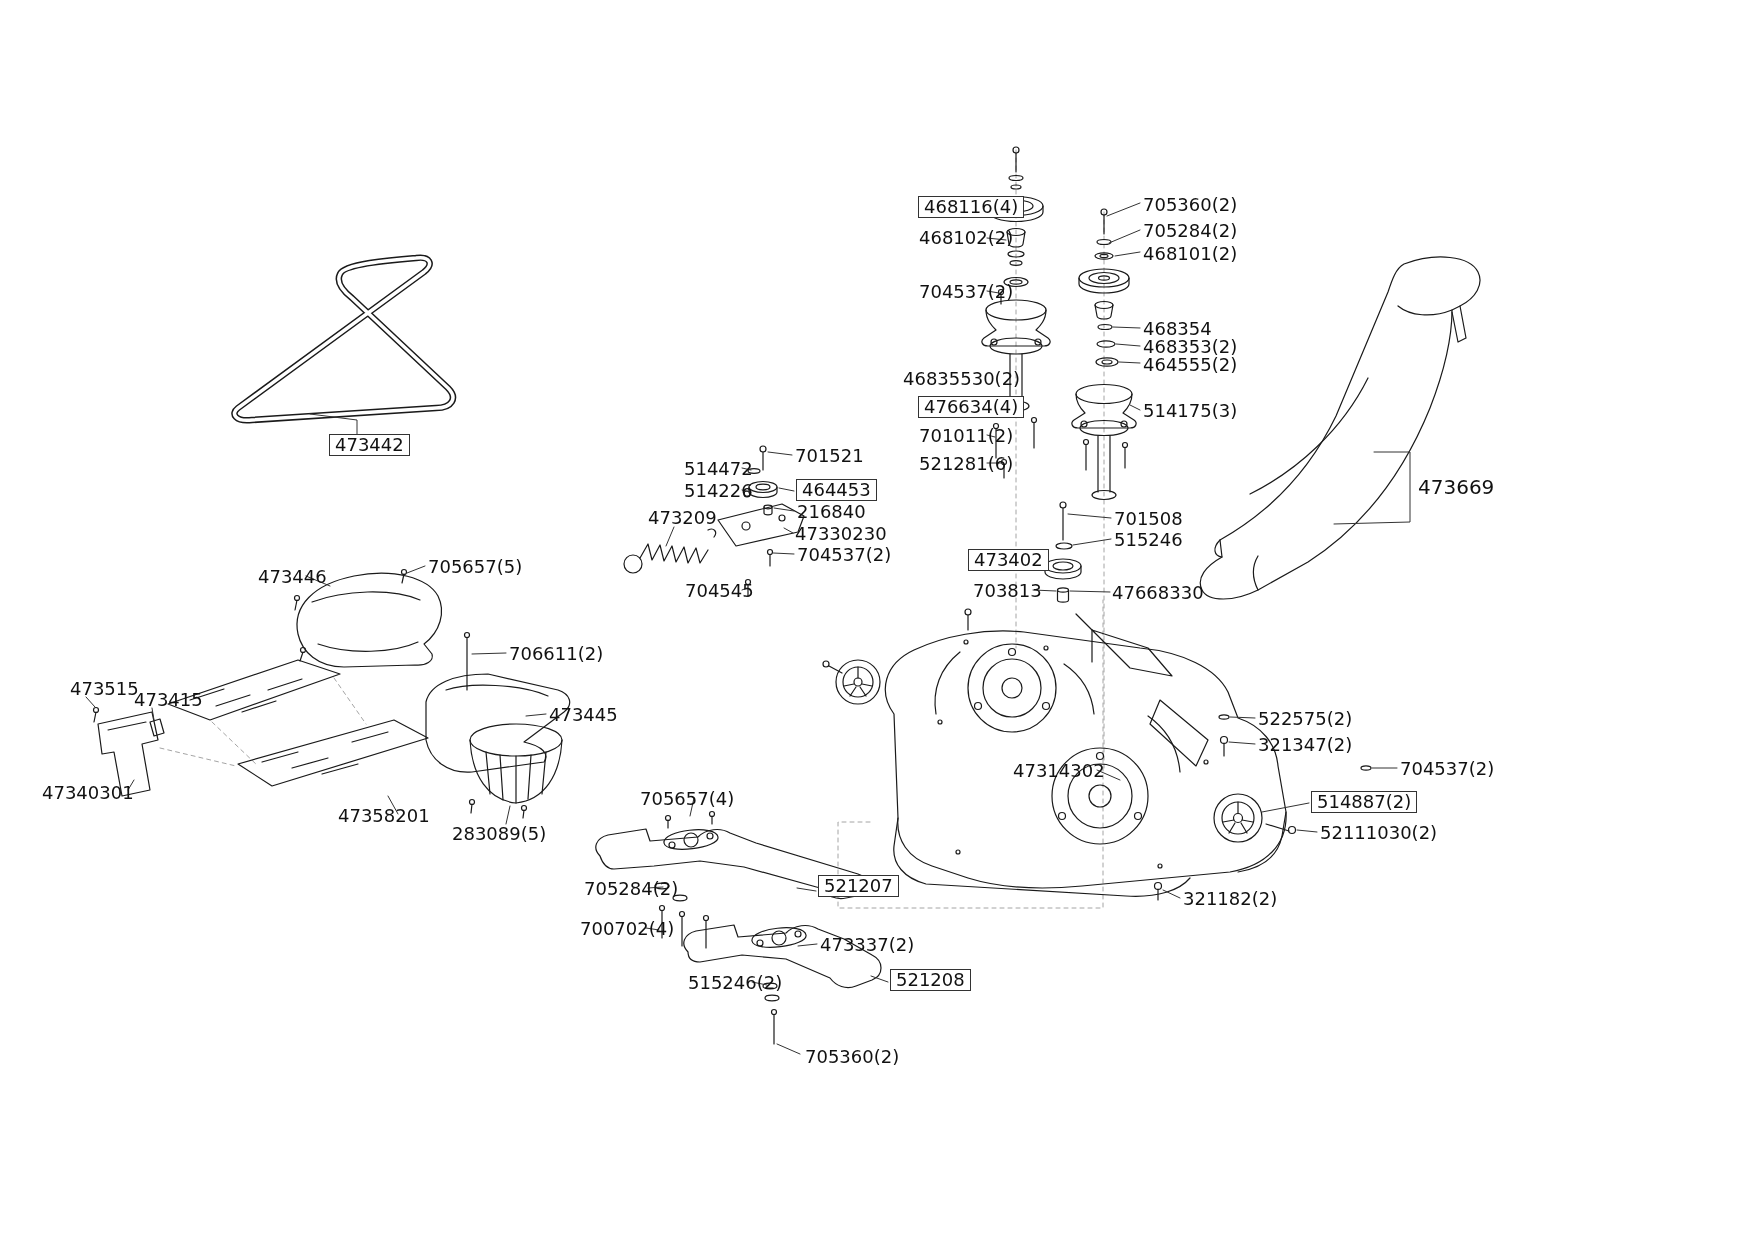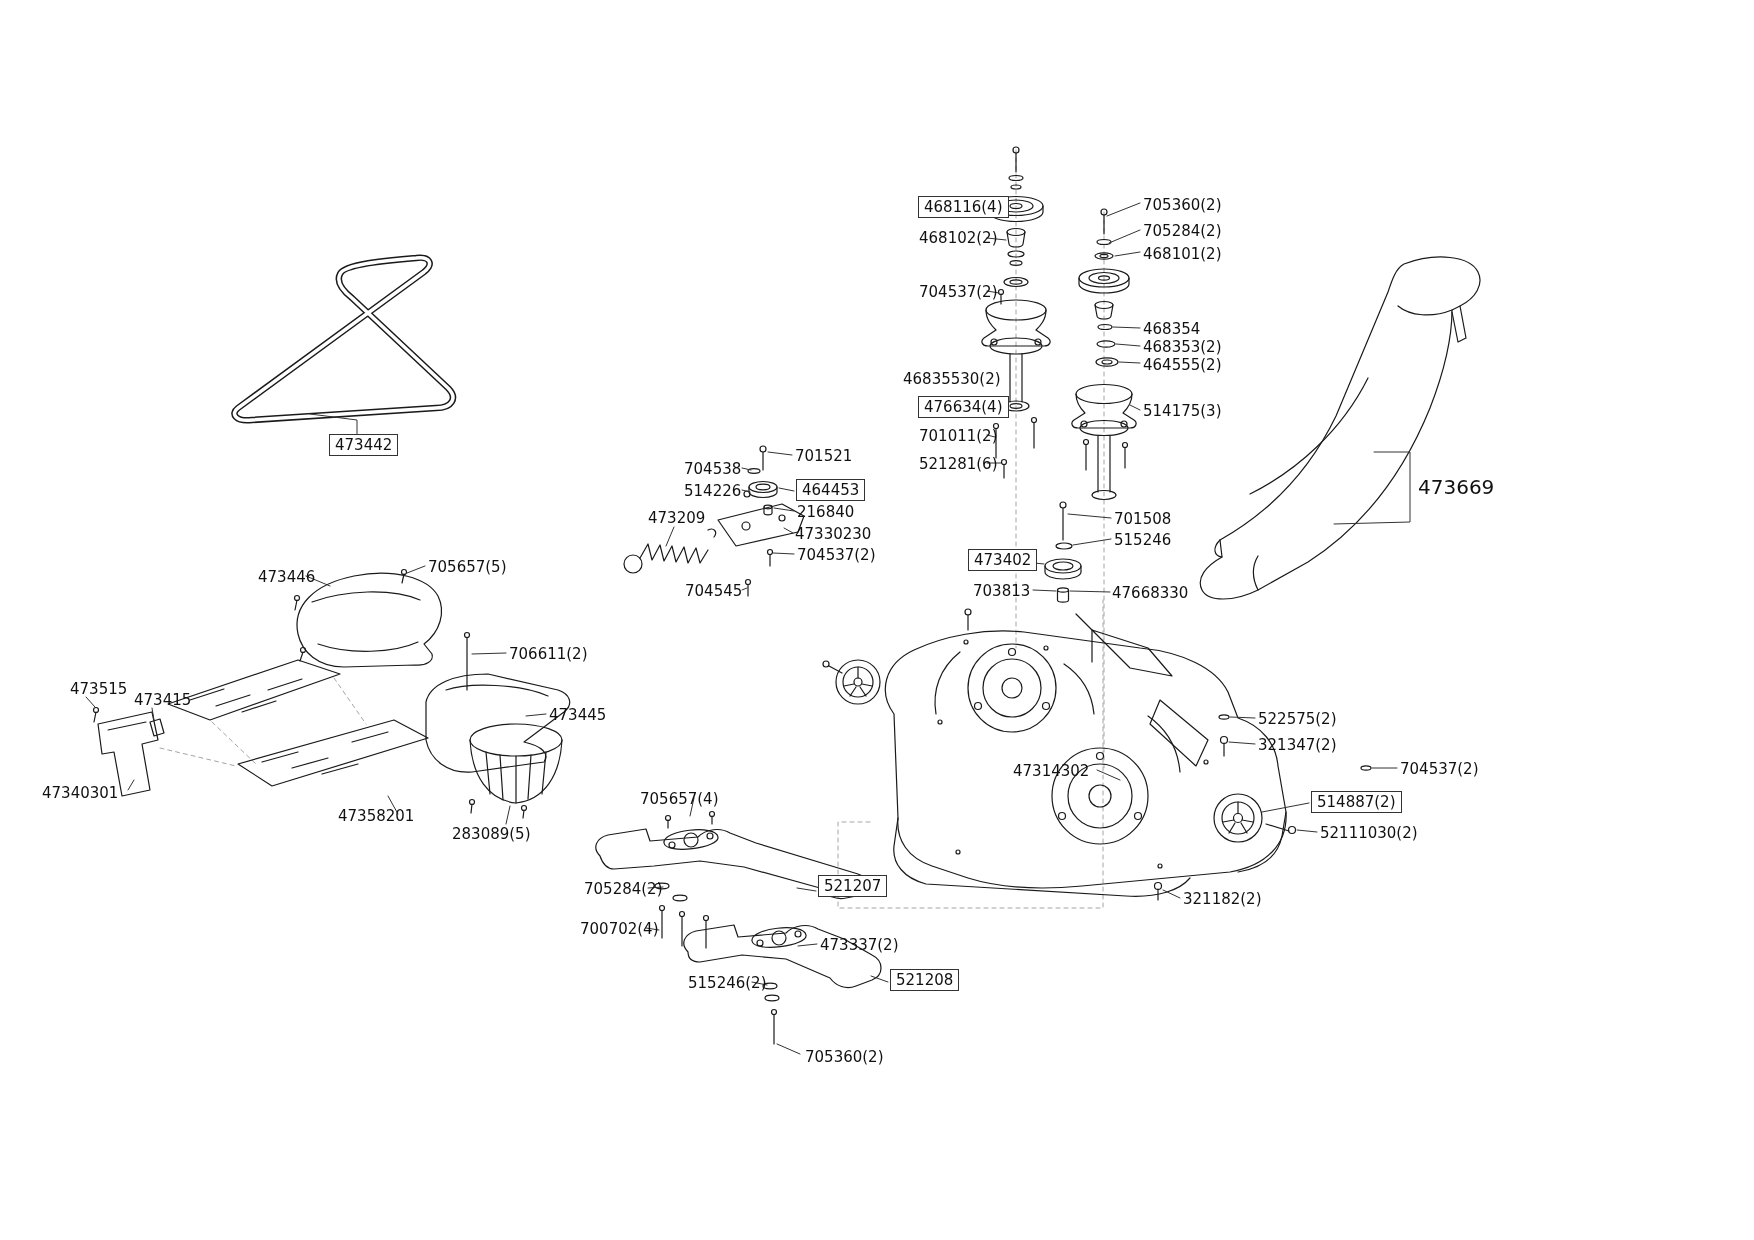--- a/index.html
+++ b/index.html
@@ -4,21 +4,21 @@
 <style>
   * { margin:0; padding:0; box-sizing:border-box; }
   html,body { background:#fff; }
   .stage {
     position:relative; width:1754px; height:1240px;
     background:var(--background,#ffffff); overflow:hidden;
     font-family:"DejaVu Sans", sans-serif;
   }
   .stage svg { position:absolute; left:0; top:0; }
   .lbl {
-    position:absolute; font-size:15px; line-height:18px;
+    position:absolute; font-size:18px; line-height:18px;
     color:var(--label,#111111); white-space:nowrap;
   }
   .lbl.boxed { border:1.2px solid #333; padding:1px 5px; background:#fff; }
   .lbl.lg { font-size:20px; }
 </style>
 </head>
 <body>
 
 <div class="stage">
 
@@ -338,21 +338,21 @@
   <div class="lbl" style="left:1143px;top:320px">468354</div>
   <div class="lbl" style="left:1143px;top:338px">468353(2)</div>
   <div class="lbl" style="left:1143px;top:356px">464555(2)</div>
   <div class="lbl" style="left:903px;top:370px">46835530(2)</div>
   <div class="lbl boxed" style="left:918px;top:396px">476634(4)</div>
   <div class="lbl" style="left:1143px;top:402px">514175(3)</div>
   <div class="lbl" style="left:919px;top:427px">701011(2)</div>
   <div class="lbl" style="left:919px;top:455px">521281(6)</div>
   <div class="lbl boxed" style="left:329px;top:434px">473442</div>
   <div class="lbl" style="left:795px;top:447px">701521</div>
-  <div class="lbl" style="left:684px;top:460px">704538</div>
+  <div class="lbl" style="left:684px;top:460px">514472</div>
   <div class="lbl" style="left:684px;top:482px">514226</div>
   <div class="lbl boxed" style="left:796px;top:479px">464453</div>
   <div class="lbl" style="left:797px;top:503px">216840</div>
   <div class="lbl" style="left:648px;top:509px">473209</div>
   <div class="lbl" style="left:795px;top:525px">47330230</div>
   <div class="lbl" style="left:797px;top:546px">704537(2)</div>
   <div class="lbl" style="left:1114px;top:510px">701508</div>
   <div class="lbl" style="left:1114px;top:531px">515246</div>
   <div class="lbl lg" style="left:1418px;top:478px">473669</div>
   <div class="lbl boxed" style="left:968px;top:549px">473402</div>

